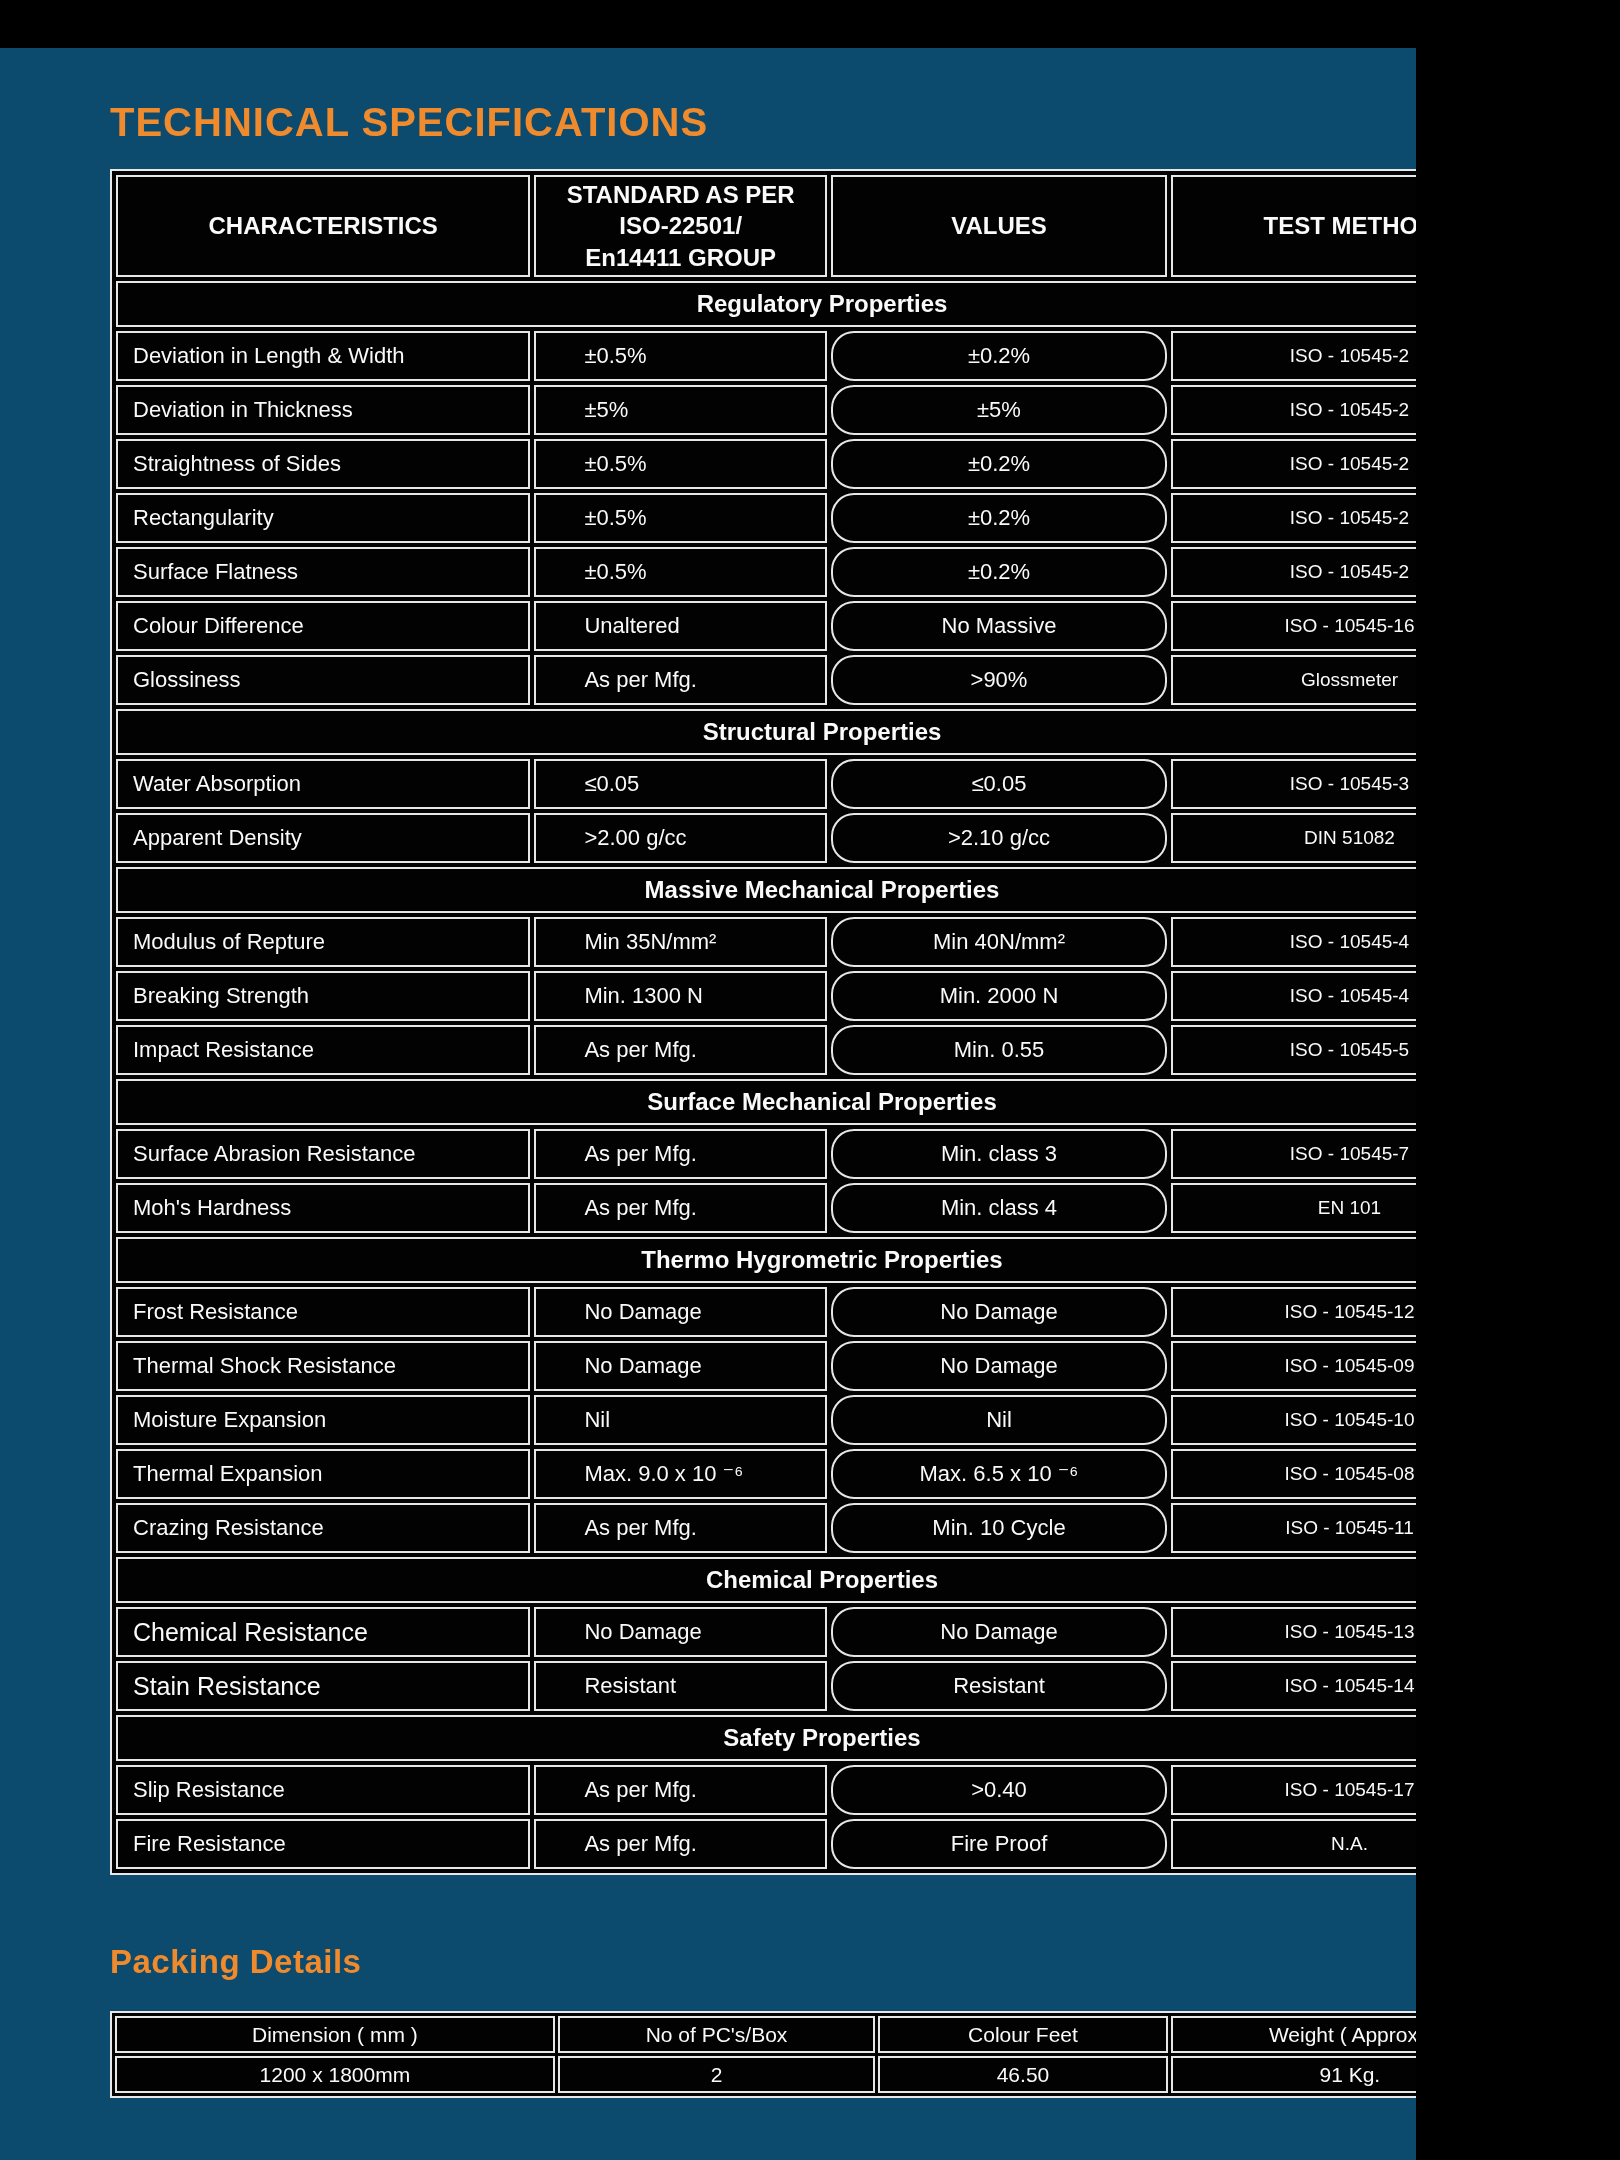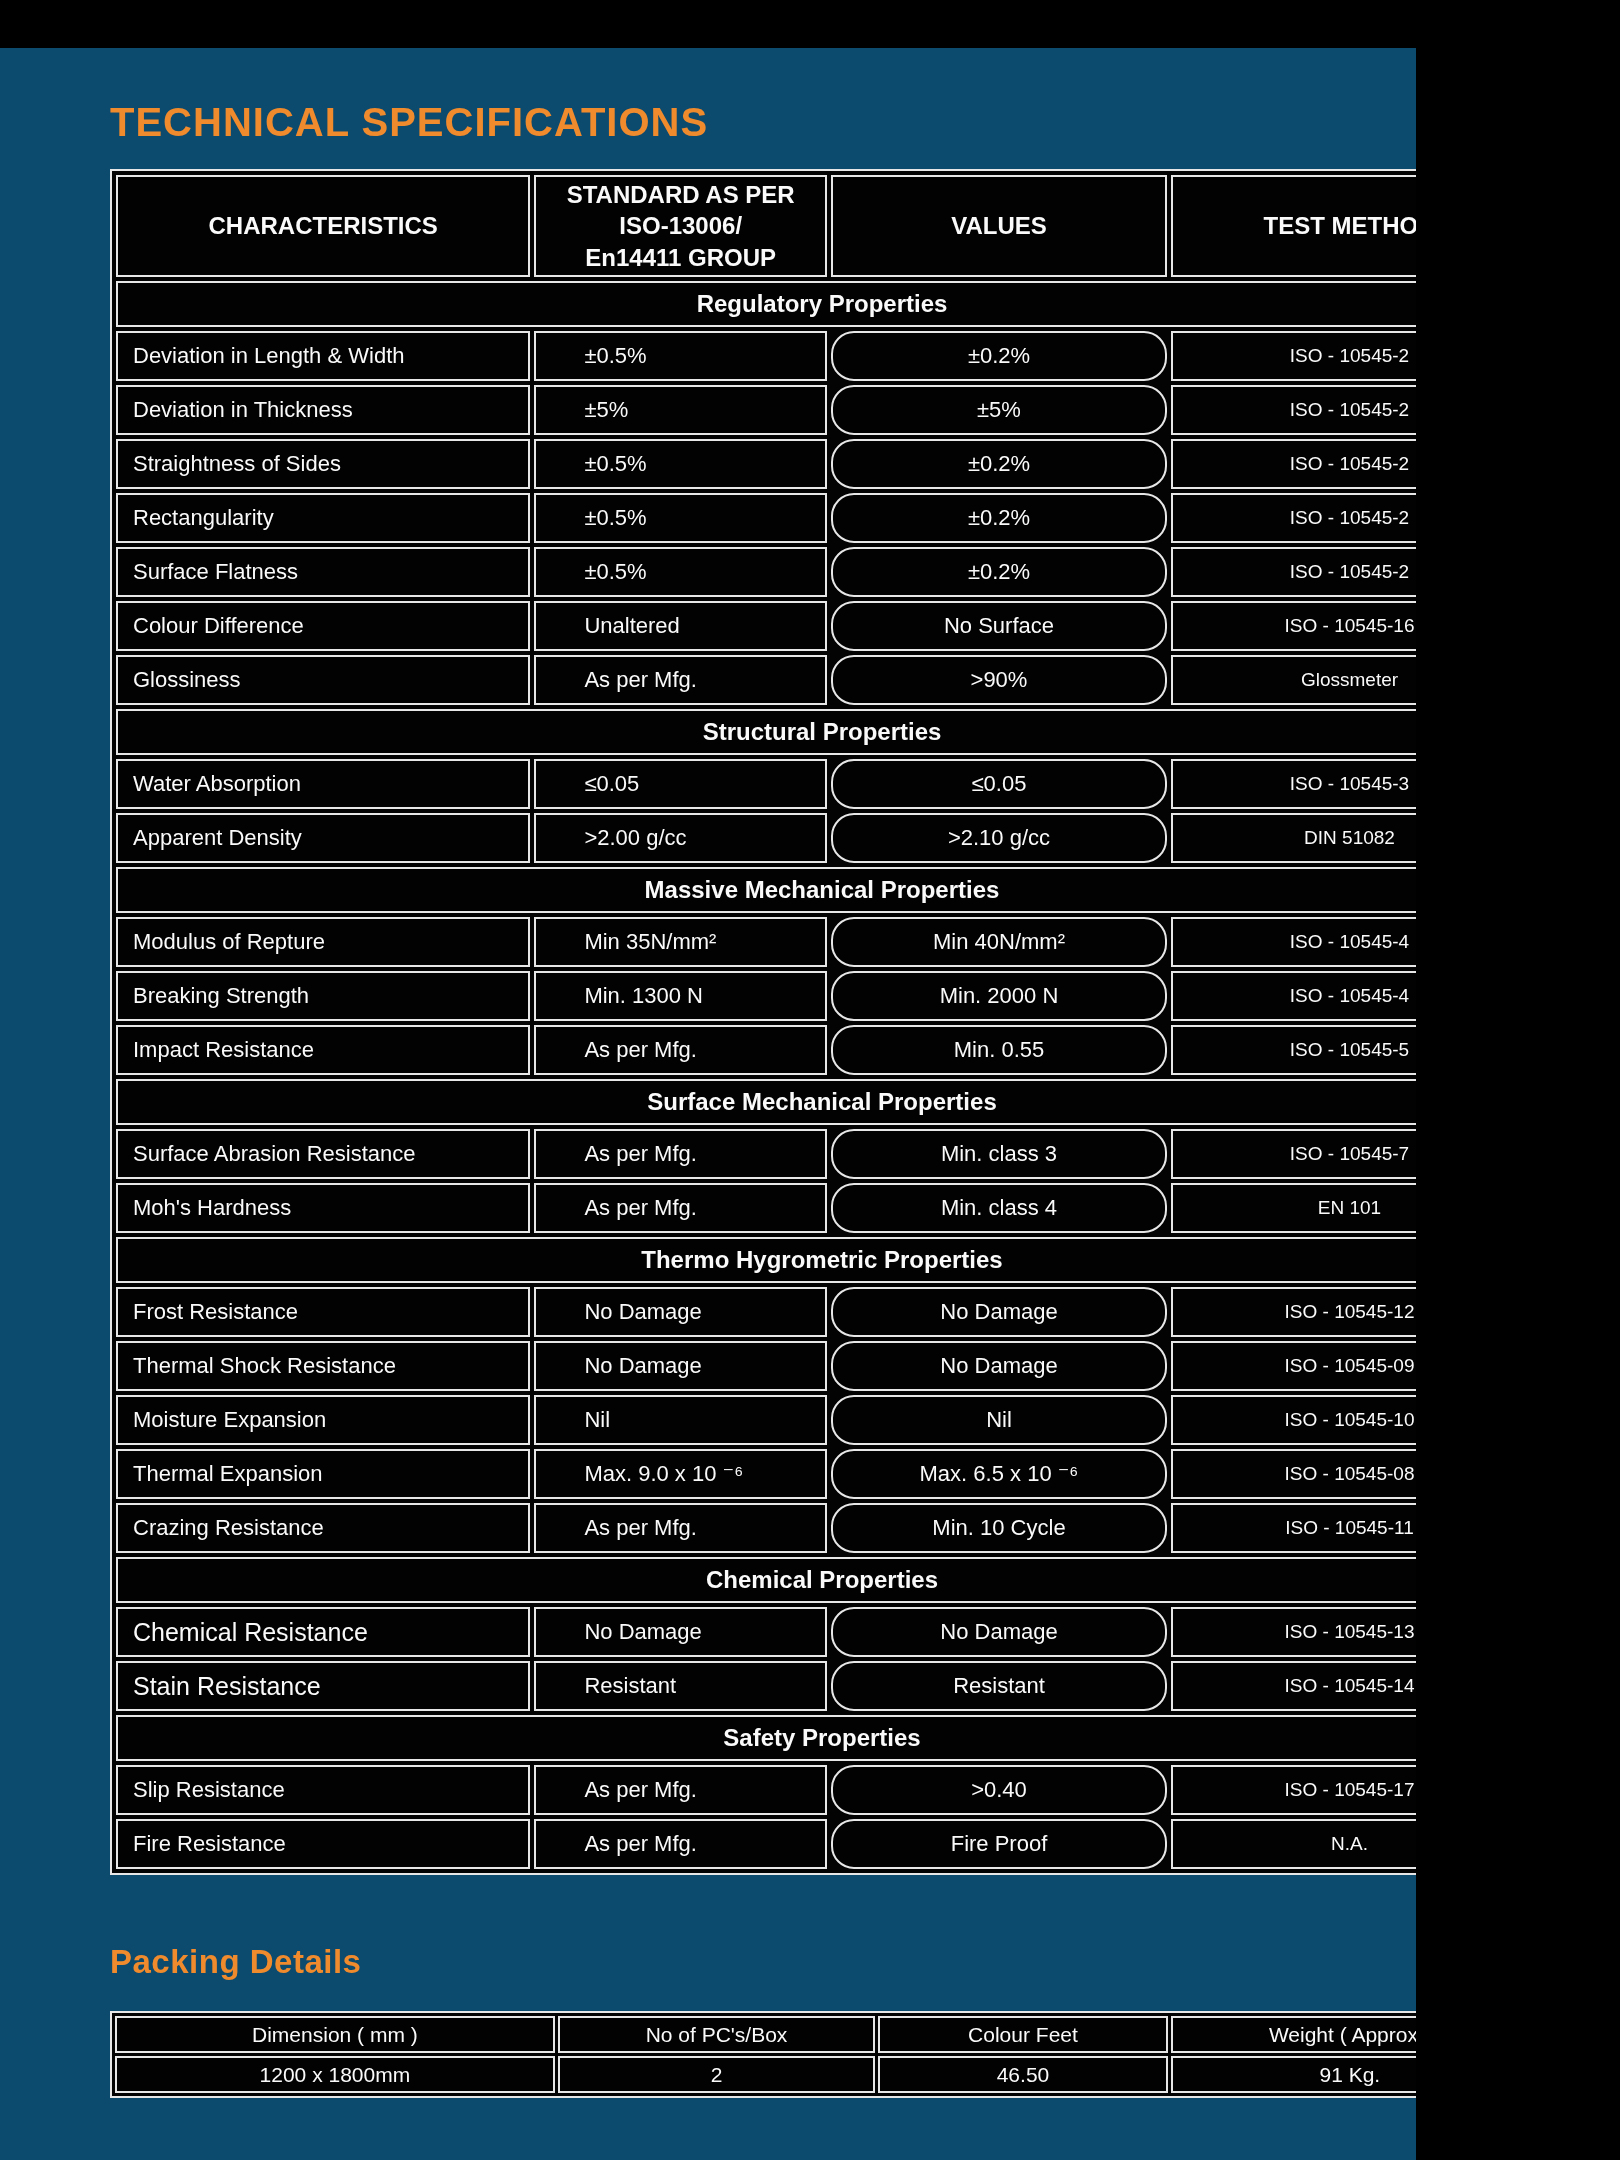--- a/index.html
+++ b/index.html
@@ -89,21 +89,21 @@
       <colgroup>
         <col style="width:29.6%">
           <col style="width:20.9%">
           <col style="width:24%">
           <col style="width:25.5%">
       </colgroup>
       <tbody>
         <tr>
           <th class="col-head">CHARACTERISTICS</th>
           <th class="col-head multiline">STANDARD AS PER
-ISO-13006/
+ISO-22501/
 En14411 GROUP</th>
           <th class="col-head">VALUES</th>
           <th class="col-head">TEST METHOD</th>
         </tr>
 
         <tr>
           <td class="section" colspan="4">Regulatory Properties</td>
         </tr>
         <tr>
           <td class="c1">Deviation in Length &amp; Width</td>
@@ -131,21 +131,21 @@
         </tr>
         <tr>
           <td class="c1">Surface Flatness</td>
           <td class="c2">±0.5%</td>
           <td class="c3">±0.2%</td>
           <td class="c4">ISO - 10545-2</td>
         </tr>
         <tr>
           <td class="c1">Colour Difference</td>
           <td class="c2">Unaltered</td>
-          <td class="c3">No Surface</td>
+          <td class="c3">No Massive</td>
           <td class="c4">ISO - 10545-16</td>
         </tr>
         <tr>
           <td class="c1">Glossiness</td>
           <td class="c2">As per Mfg.</td>
           <td class="c3">&gt;90%</td>
           <td class="c4">Glossmeter</td>
         </tr>
 
         <tr>

